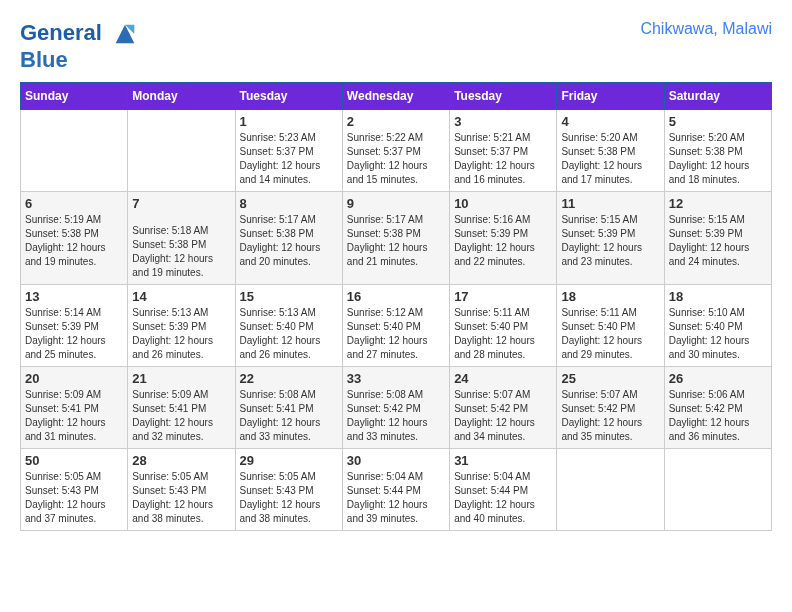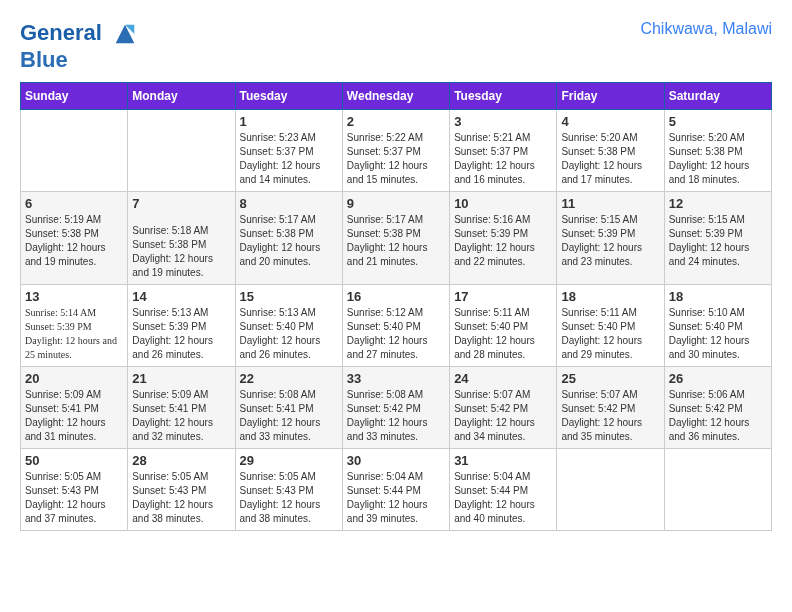--- a/index.html
+++ b/index.html
@@ -191,21 +191,21 @@
         <td>
           <span class="day-num">12</span>
           <div class="day-info" style="white-space: pre-line;">Sunrise: 5:15 AM
 Sunset: 5:39 PM
 Daylight: 12 hours and 24 minutes.</div>
         </td>
       </tr>
       <tr>
         <td>
           <span class="day-num">13</span>
-          <div class="day-info" style="white-space: pre-line; font-family: Liberation Serif, serif;">Sunrise: 5:14 AM
+          <div class="day-info" style="white-space: pre-line;">Sunrise: 5:14 AM
 Sunset: 5:39 PM
 Daylight: 12 hours and 25 minutes.</div>
         </td>
         <td>
           <span class="day-num">14</span>
           <div class="day-info" style="white-space: pre-line;">Sunrise: 5:13 AM
 Sunset: 5:39 PM
 Daylight: 12 hours and 26 minutes.</div>
         </td>
         <td>

